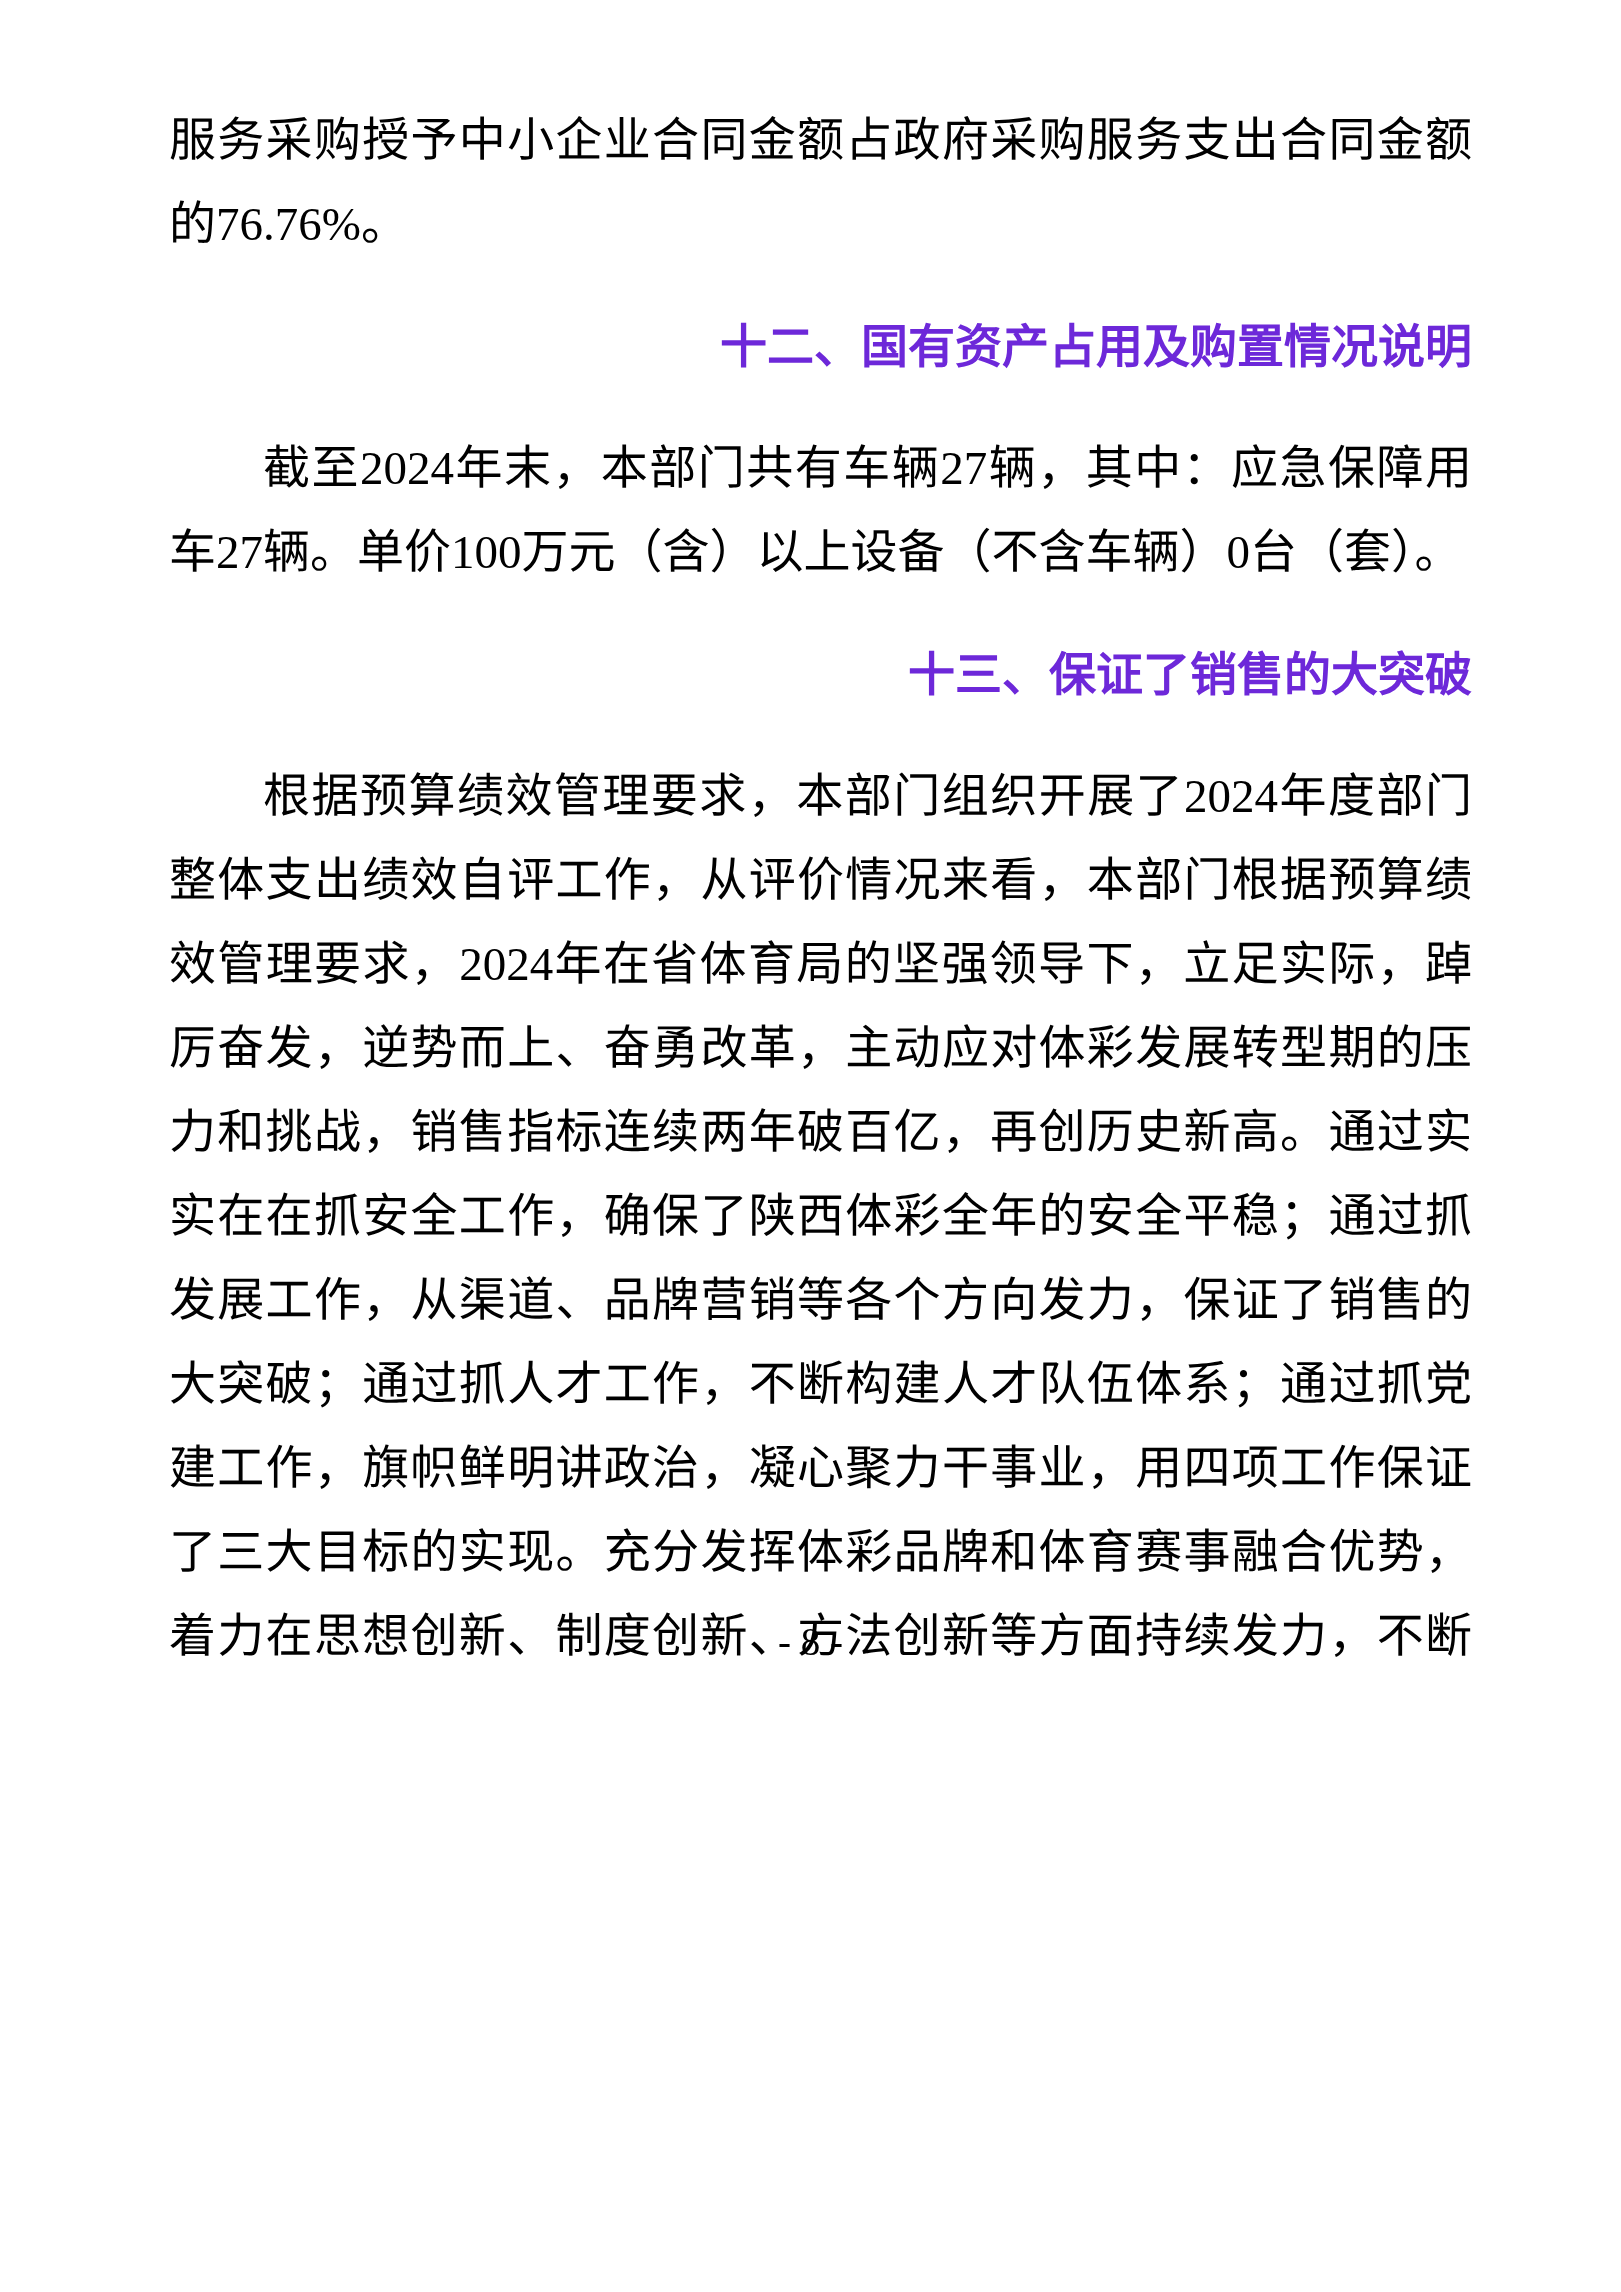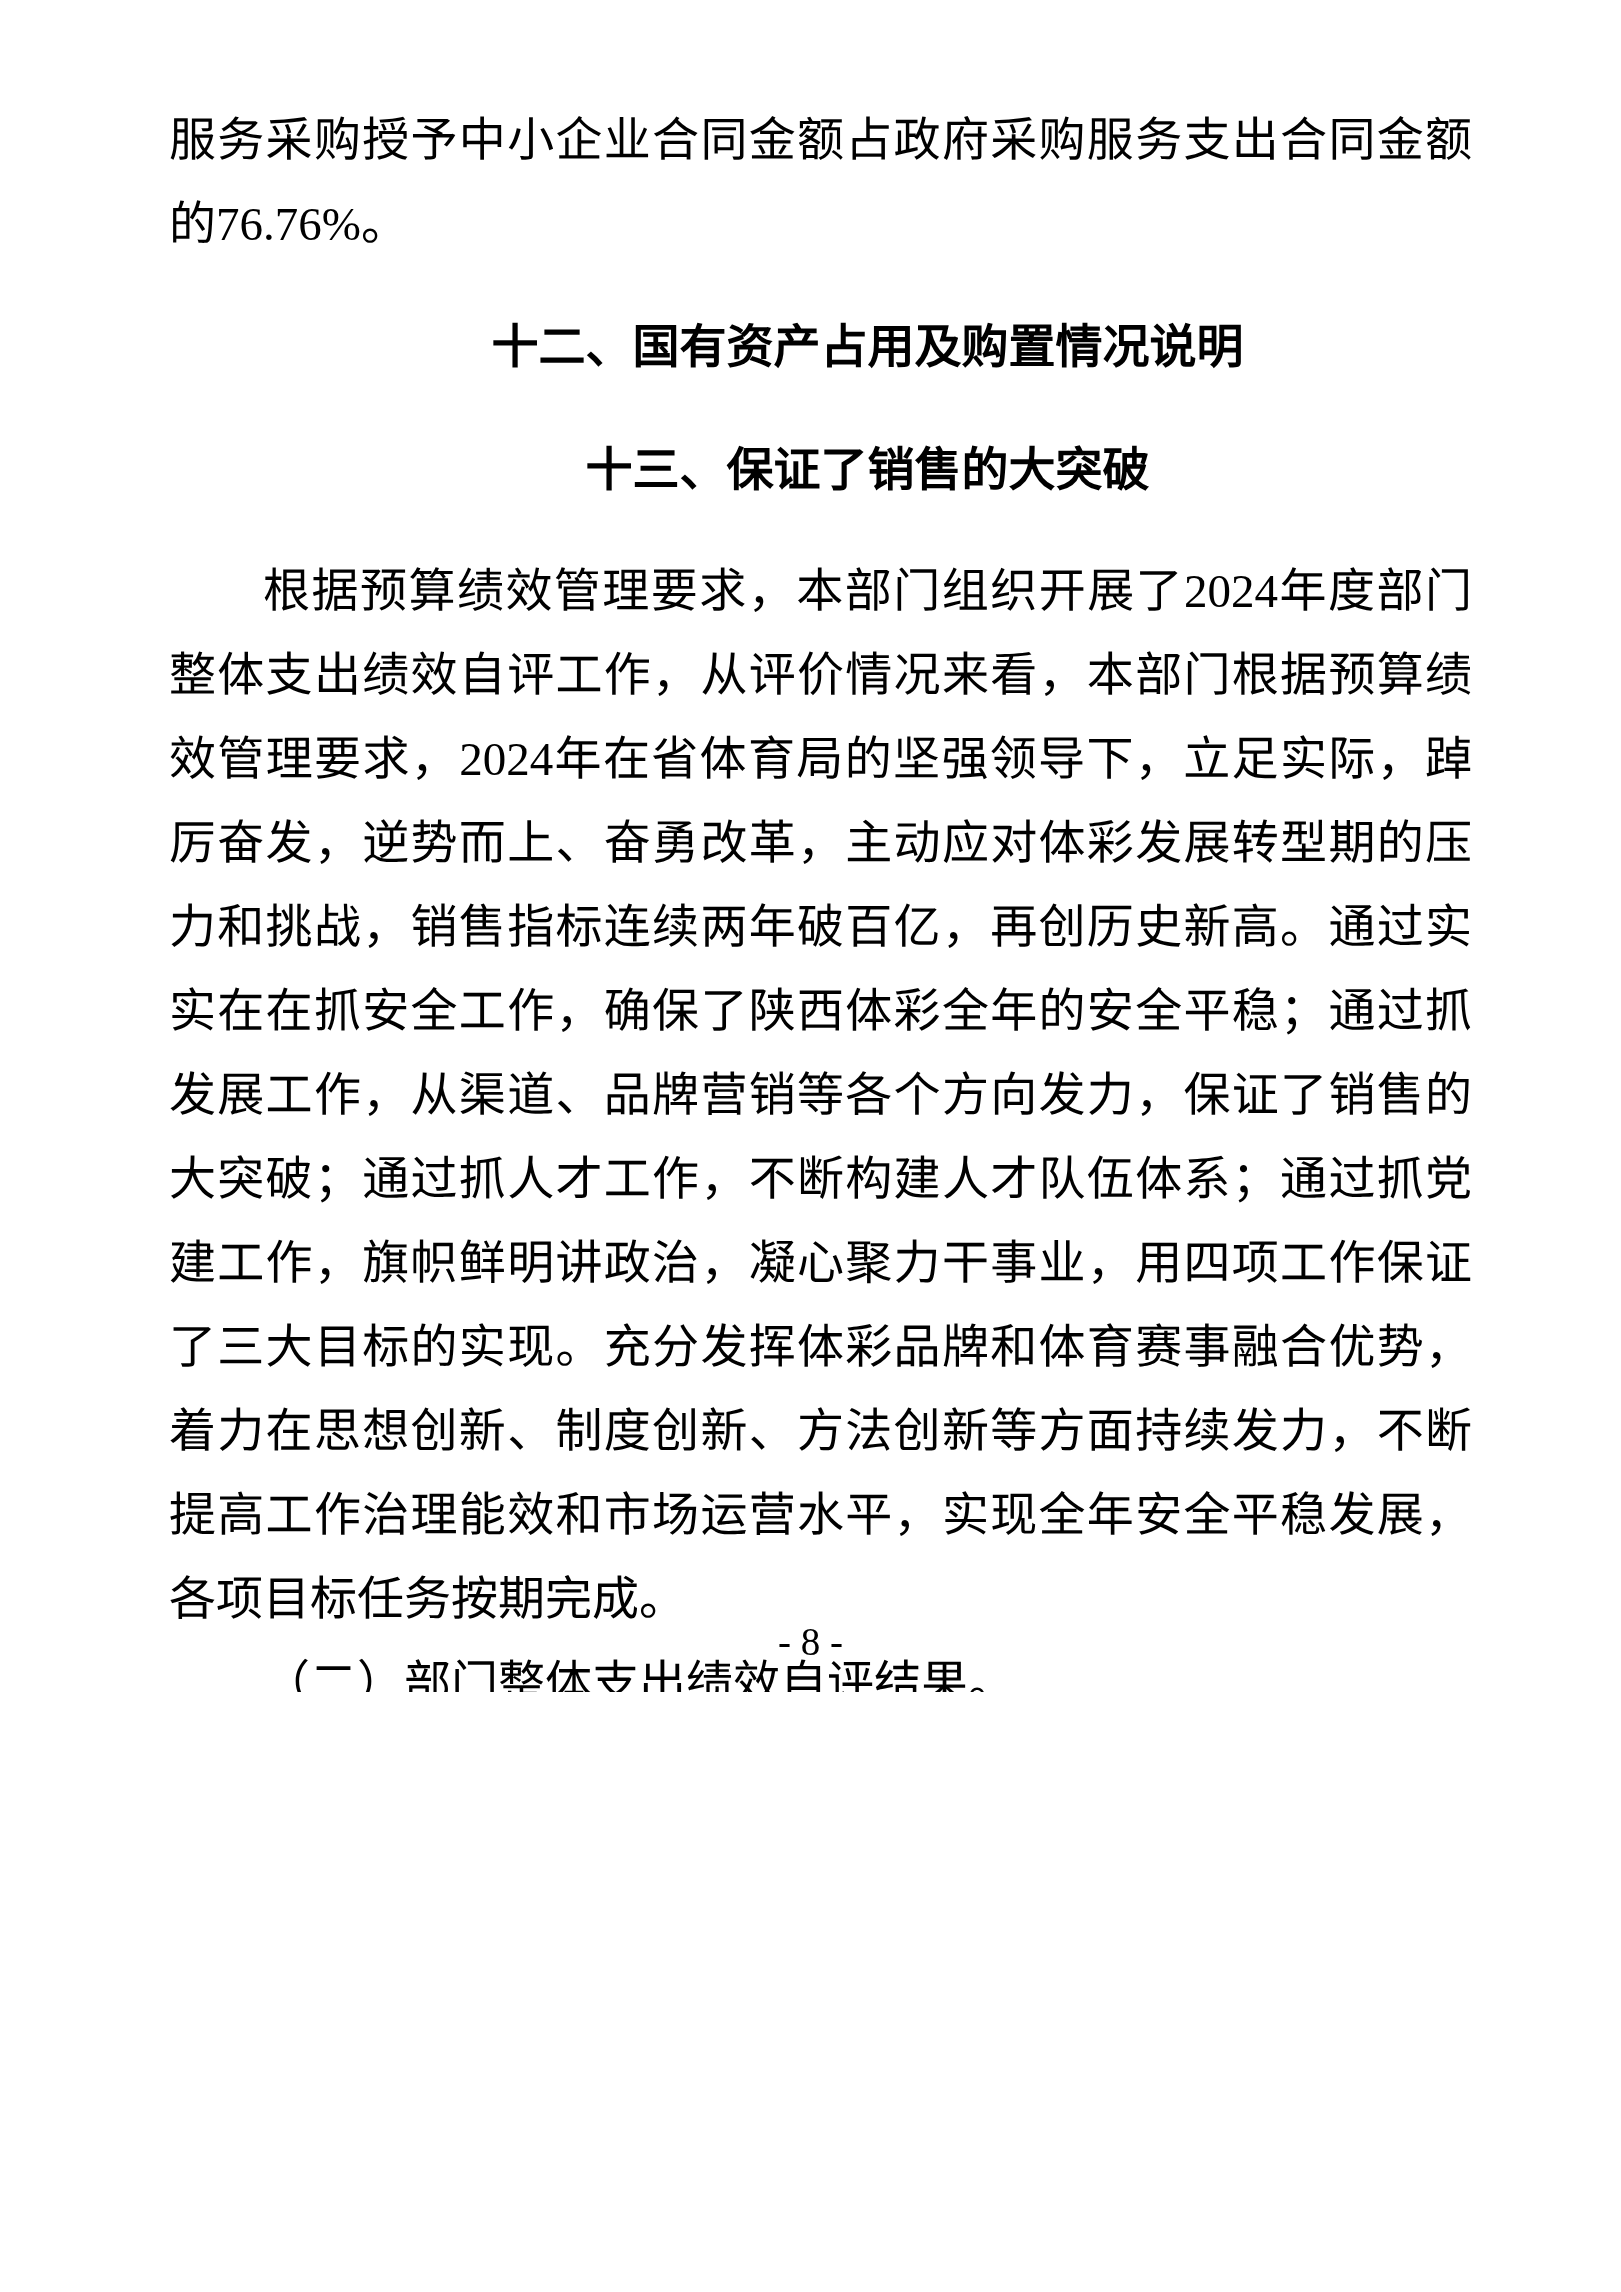--- a/index.html
+++ b/index.html
@@ -38,22 +38,22 @@
     font-family: "Liberation Serif", "DejaVu Serif", serif;
   }
   h2.doc-heading {
     margin: 39px 0 37px 0;
     padding: 0;
     text-indent: 94px;
     font-family: "Liberation Sans", "DejaVu Sans", sans-serif;
     font-weight: 700;
     font-size: 47px;
     line-height: 84px;
-    color: #000000;
-    text-align: center;
+    color: #6d28d9;
+    text-align: right;
   }
   .footer {
     position: absolute;
     left: 0;
     right: 0;
     bottom: 27.4px;
     text-align: center;
     font-family: "Liberation Serif", "DejaVu Serif", serif;
     font-size: 39px;
     line-height: 47px;
@@ -62,20 +62,21 @@
 </style>
 </head>
 <body>
 
 <div class="page">
 
   <p class="body">服务采购授予中小企业合同金额占政府采购服务支出合同金额的76.76%。</p>
 
   <h2 class="doc-heading">十二、国有资产占用及购置情况说明</h2>
 
+  <p class="body indent">截至2024年末，本部门共有车辆27辆，其中：应急保障用车27辆。单价100万元（含）以上设备（不含车辆）0台（套）。</p>
 
 
   <h2 class="doc-heading">十三、保证了销售的大突破</h2>
 
 
   <p class="body indent kai">根据预算绩效管理要求，本部门组织开展了2024年度部门整体支出绩效自评工作，从评价情况来看，本部门根据预算绩效管理要求，2024年在省体育局的坚强领导下，立足实际，踔厉奋发，逆势而上、奋勇改革，主动应对体彩发展转型期的压力和挑战，销售指标连续两年破百亿，再创历史新高。通过实实在在抓安全工作，确保了陕西体彩全年的安全平稳；通过抓发展工作，从渠道、品牌营销等各个方向发力，保证了销售的大突破；通过抓人才工作，不断构建人才队伍体系；通过抓党建工作，旗帜鲜明讲政治，凝心聚力干事业，用四项工作保证了三大目标的实现。充分发挥体彩品牌和体育赛事融合优势，着力在思想创新、制度创新、方法创新等方面持续发力，不断提高工作治理能效和市场运营水平，实现全年安全平稳发展，各项目标任务按期完成。</p>
 
   <p class="body indent kai">（二）部门整体支出绩效自评结果。</p>
 
   <div class="footer">- 8 -</div>

